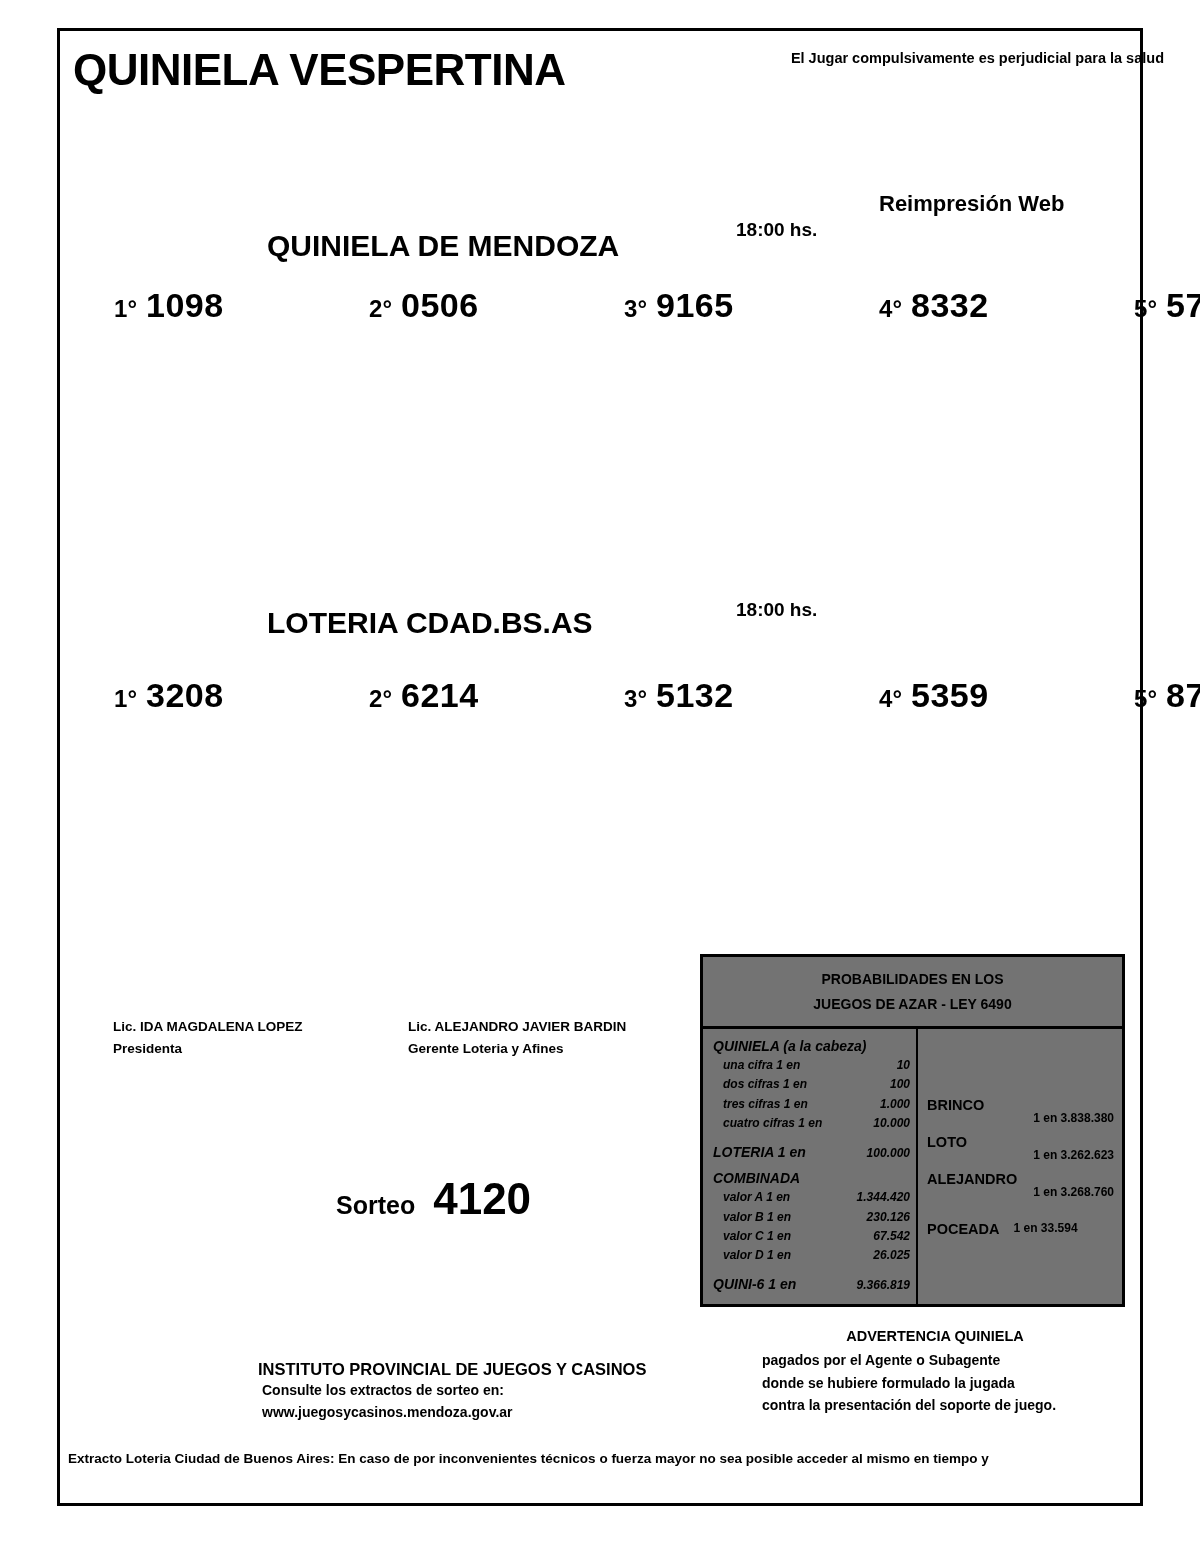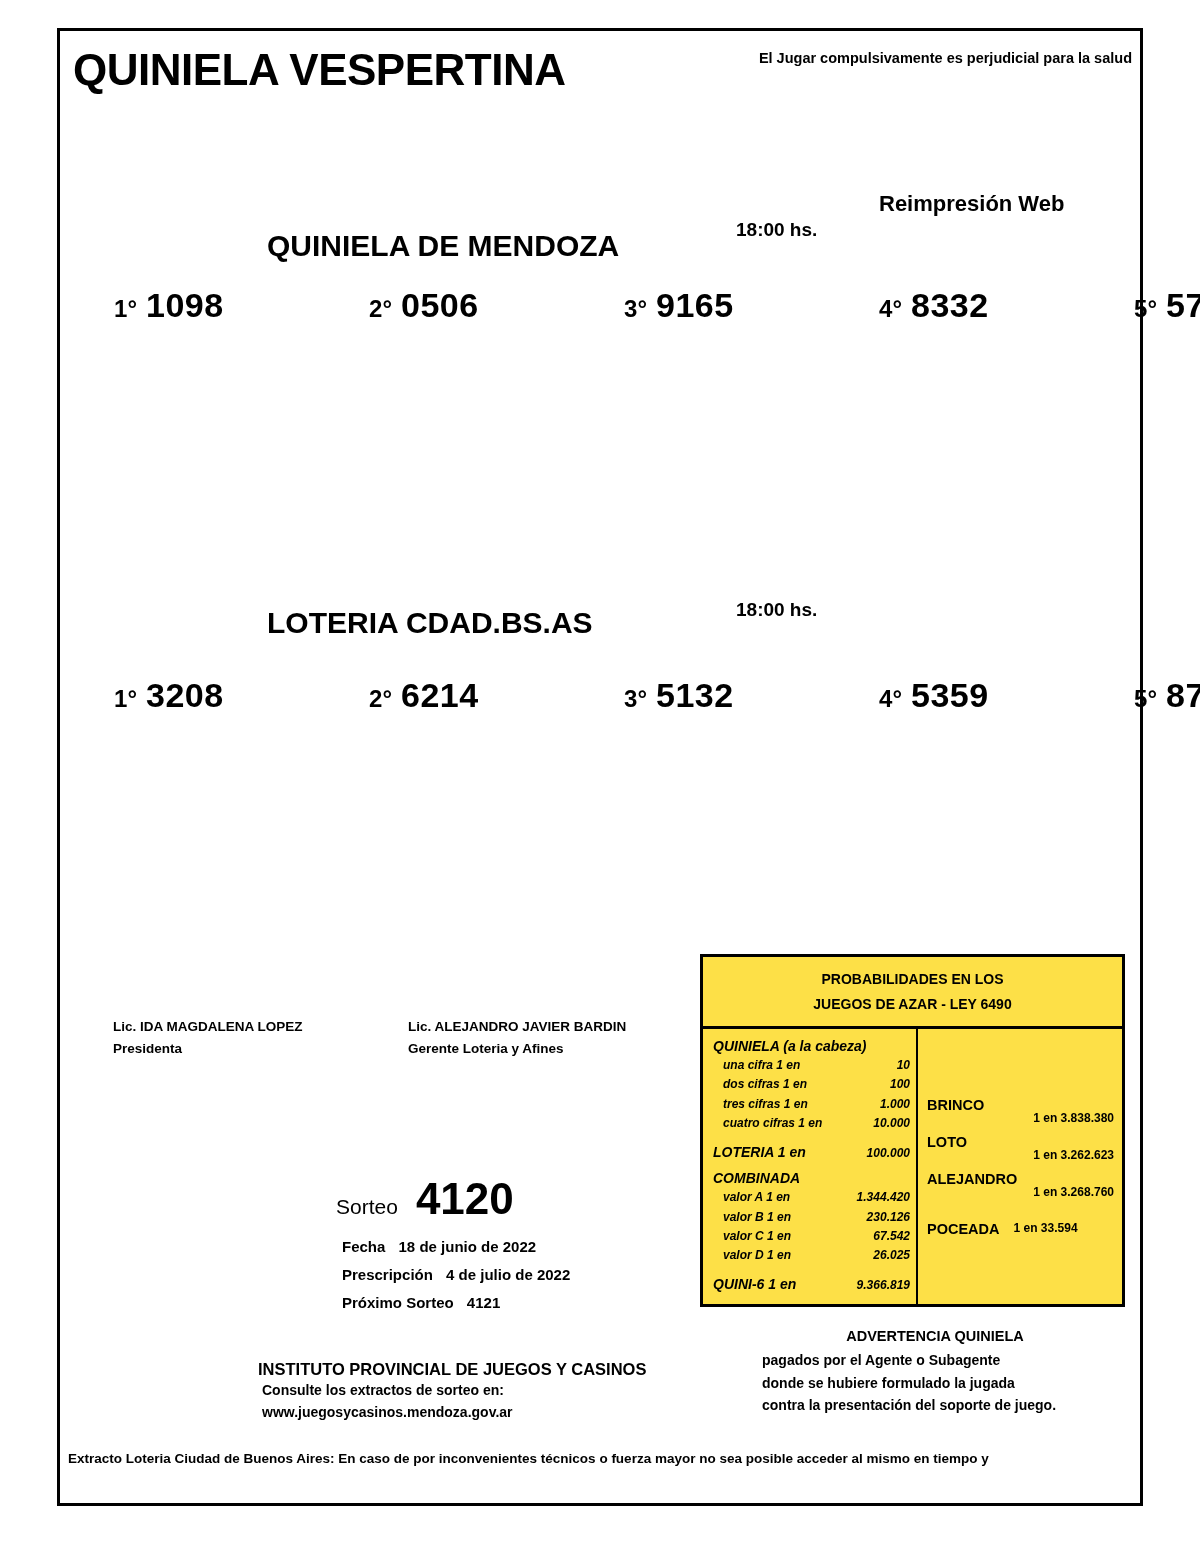--- a/index.html
+++ b/index.html
@@ -22,20 +22,21 @@
     width: 1086px;
     height: 1478px;
     border: 3px solid #000000;
     box-sizing: border-box;
     background: #ffffff;
   }
   .inner {
     position: relative;
     width: 100%;
     height: 100%;
+    padding-left: 32px;
   }
 
   
   .doc-title {
     position: absolute;
     left: 13px;
     top: 14px;
     font-size: 44px;
     font-weight: bold;
     letter-spacing: -0.5px;
@@ -115,22 +116,22 @@
     position: absolute;
     left: 276px;
     top: 1143px;
   }
   .sorteo-line {
     display: flex;
     align-items: baseline;
     white-space: nowrap;
   }
   .sorteo-label {
-    font-size: 21px;
-    font-weight: normal;
+    font-size: 25px;
+    font-weight: bold;
   }
   .sorteo-number {
     font-size: 44px;
     font-weight: bold;
     margin-left: 18px;
   }
   .sorteo-meta {
     margin-top: 9px;
     font-size: 15px;
     font-weight: bold;
@@ -142,21 +143,21 @@
   .sorteo-meta .v { margin-left: 9px; }
 
   
   .prob-box {
     position: absolute;
     left: 640px;
     top: 923px;
     width: 425px;
     border: 3px solid #000000;
     box-sizing: border-box;
-    background: #fde047;
+    background: #737373;
   }
   .prob-head {
     text-align: center;
     font-size: 14px;
     font-weight: bold;
     line-height: 1.75;
     padding: 10px 4px 10px;
     border-bottom: 3px solid #000000;
   }
   .prob-body {
@@ -347,34 +348,20 @@
   </div>
   <div class="sig" style="left:348px; top:985px;">
     <div>Lic. ALEJANDRO JAVIER BARDIN</div>
     <div>Gerente Loteria y Afines</div>
   </div>
 
   <div class="sorteo-wrap">
     <div class="sorteo-line">
       <span class="sorteo-label">Sorteo</span>
       <span class="sorteo-number">4120</span>
-    </div>
-    <div class="sorteo-meta">
-      <div>
-        <span class="k">Fecha</span>
-        <span class="v">18 de junio de 2022</span>
-      </div>
-      <div>
-        <span class="k">Prescripción</span>
-        <span class="v">4 de julio de 2022</span>
-      </div>
-      <div>
-        <span class="k">Próximo Sorteo</span>
-        <span class="v">4121</span>
-      </div>
     </div>
   </div>
 
   <div class="prob-box">
     <div class="prob-head">
       <div>PROBABILIDADES EN LOS</div>
       <div>JUEGOS DE AZAR - LEY 6490</div>
     </div>
     <div class="prob-body">
       <div class="prob-col-left">

